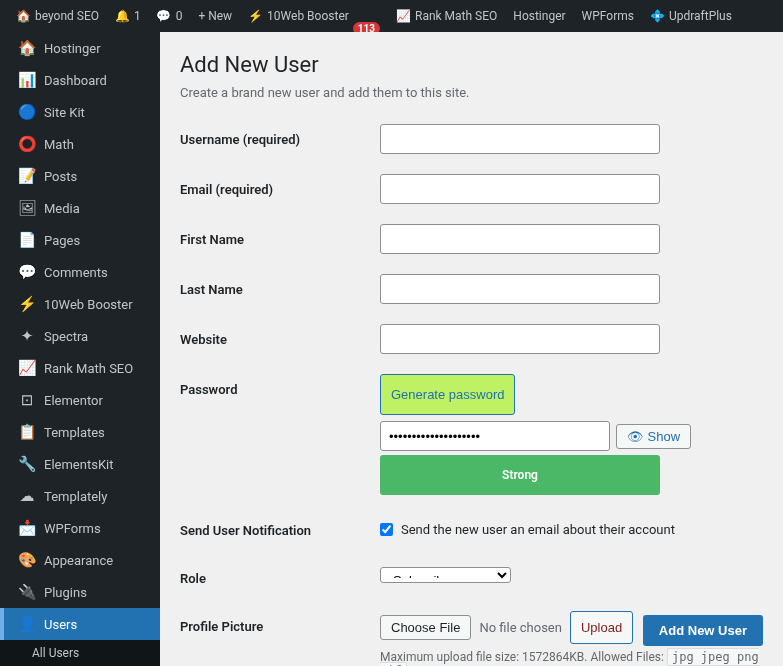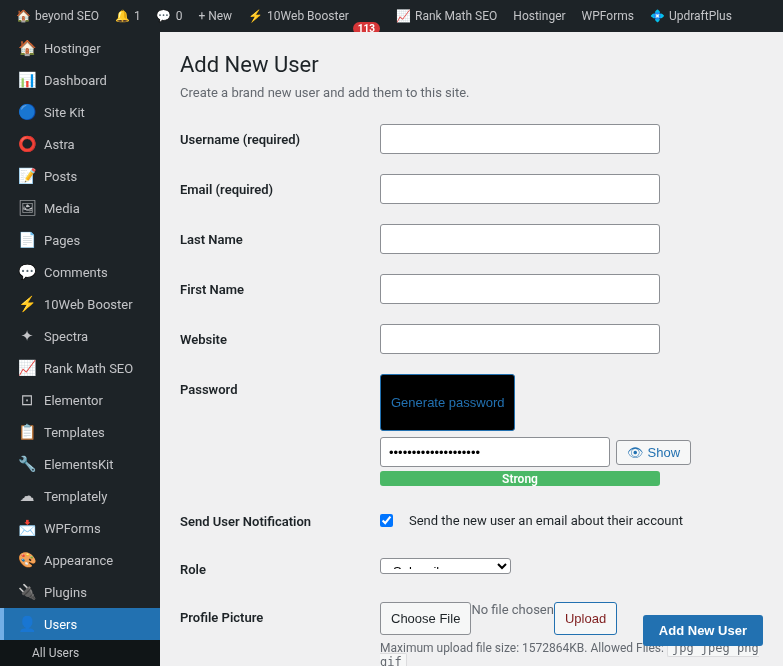--- a/index.html
+++ b/index.html
@@ -100,24 +100,24 @@
       height: 30px;
       border: 1px solid #8c8f94;
       border-radius: 3px;
       padding: 4px 8px;
       font-size: 13px;
       background: #fff;
       outline: none;
     }
 
     .btn-generate {
-      background: #000000;
+      background: #bef264;
       border: 1px solid #2271b1;
       color: #2271b1;
-      padding: 20px 10px;
+      padding: 12px 10px;
       border-radius: 3px;
       cursor: pointer;
       font-size: 13px;
       margin-bottom: 6px;
     }
 
     .password-wrapper {
       display: flex;
       align-items: center;
       gap: 6px;
@@ -140,52 +140,52 @@
       border-radius: 3px;
       cursor: pointer;
       font-size: 13px;
       display: flex;
       align-items: center;
       gap: 4px;
     }
 
     .strength-bar {
       width: 280px;
-      height: 15px;
+      height: 40px;
       background: #4ab866;
       border-radius: 3px;
       display: flex;
       align-items: center;
       justify-content: center;
       color: #fff;
       font-size: 12px;
       font-weight: 600;
     }
 
     .checkbox-row {
       display: flex;
       align-items: center;
-      gap: 16px;
+      gap: 8px;
       color: #1d2327;
       font-size: 13px;
     }
 
     .role-select {
       height: 16px;
       border: 1px solid #8c8f94;
       border-radius: 3px;
       padding: 4px 24px 4px 8px;
       font-size: 13px;
       background: #fff;
       cursor: pointer;
       appearance: auto;
     }
 
     .profile-pic-section { display: flex; flex-direction: column; gap: 6px; }
-    .file-upload-row { display: flex; }
+    .file-upload-row { display: flex; align-items: center; gap: 8px; }
     .btn-choose-file {
       background: #f6f7f7;
       border: 1px solid #8c8f94;
       color: #1d2327;
       padding: 4px 10px;
       border-radius: 3px;
       cursor: pointer;
       font-size: 13px;
     }
     .no-file-text { color: #646970; font-size: 13px; }
@@ -282,21 +282,21 @@
     <div class="sidebar-item">
       <span class="icon">📊</span>
       <span>Dashboard</span>
     </div>
     <div class="sidebar-item">
       <span class="icon">🔵</span>
       <span>Site Kit</span>
     </div>
     <div class="sidebar-item">
       <span class="icon">⭕</span>
-      <span>Astra</span>
+      <span>Math</span>
     </div>
     <div class="sidebar-item">
       <span class="icon">📝</span>
       <span>Posts</span>
     </div>
     <div class="sidebar-item">
       <span class="icon">🖼</span>
       <span>Media</span>
     </div>
     <div class="sidebar-item">
@@ -377,28 +377,28 @@
           </tr>
 
           <tr>
             <td>Email (required)</td>
             <td>
               <input class="form-input" type="text" style="">
             </td>
           </tr>
 
           <tr>
+            <td>First Name</td>
+            <td>
+              <input class="form-input" type="text" style="">
+            </td>
+          </tr>
+
+          <tr>
             <td>Last Name</td>
-            <td>
-              <input class="form-input" type="text" style="">
-            </td>
-          </tr>
-
-          <tr>
-            <td>First Name</td>
             <td>
               <input class="form-input" type="text" style="">
             </td>
           </tr>
 
           <tr>
             <td>Website</td>
             <td>
               <input class="form-input" type="text" style="">
             </td>

